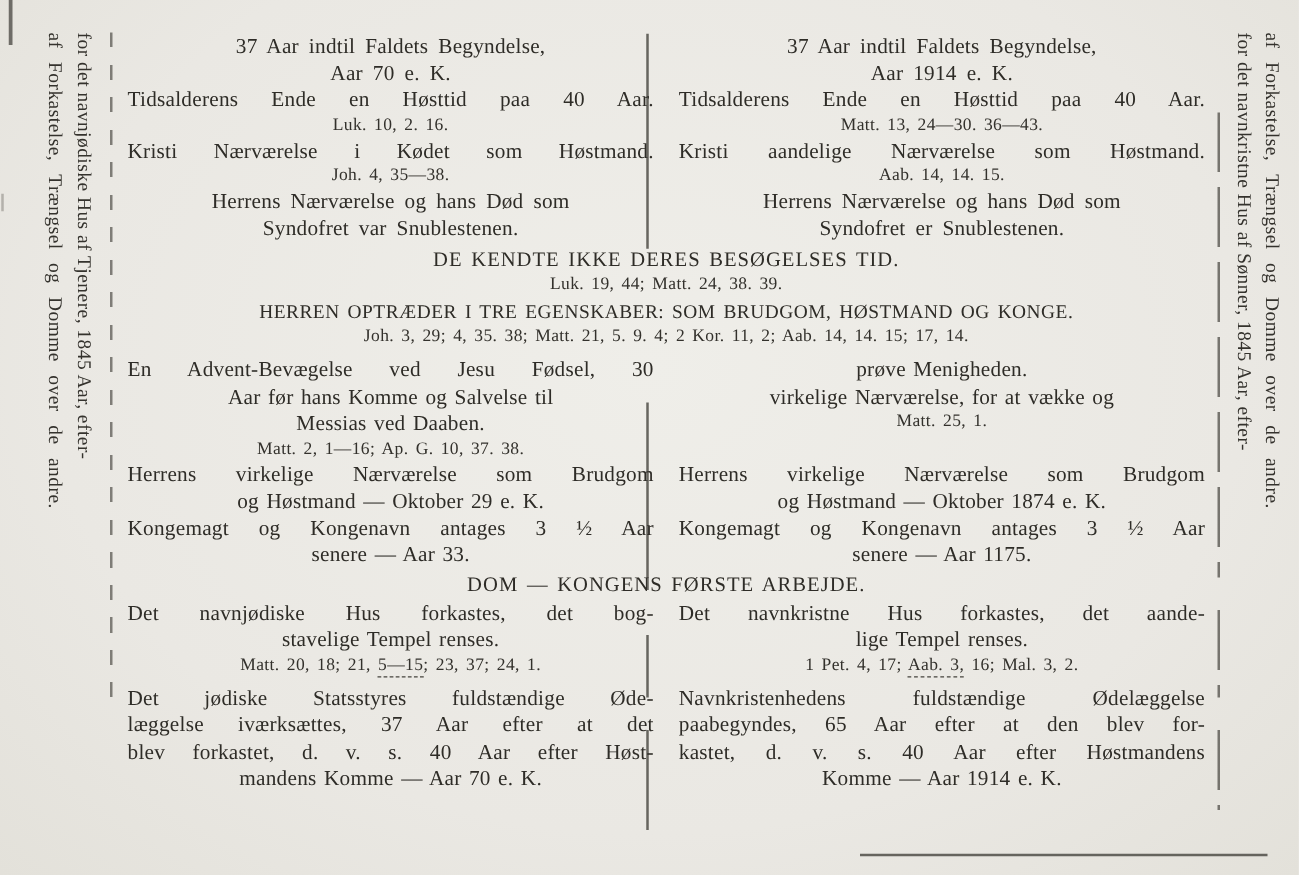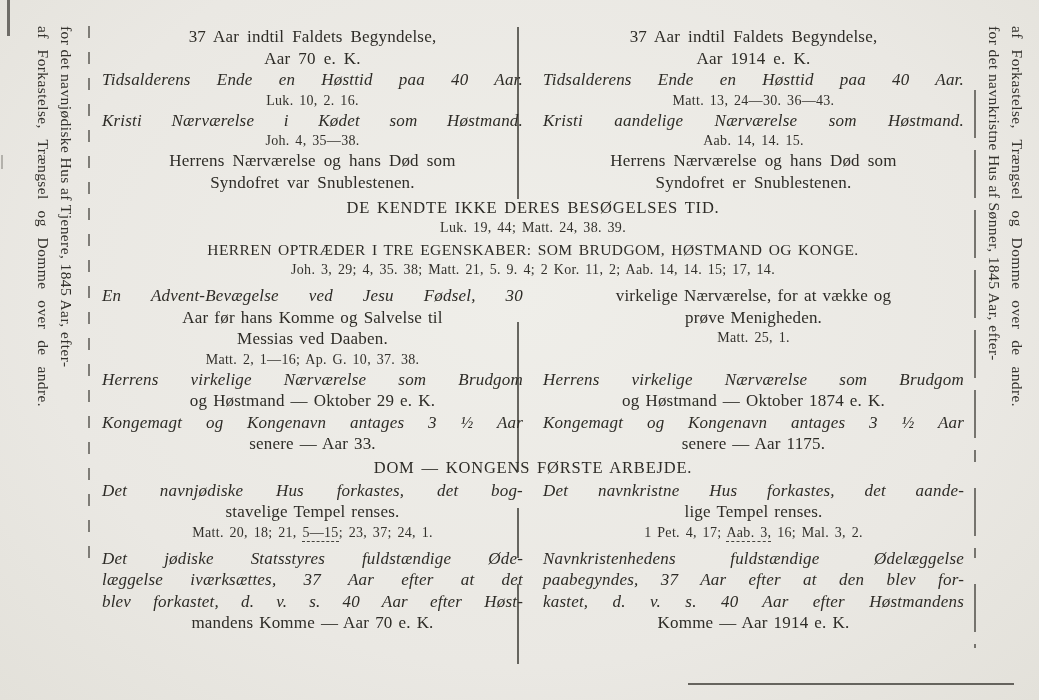--- a/index.html
+++ b/index.html
@@ -29,21 +29,21 @@
 
   
   .content{
     position:absolute;left:92px;top:0;width:882px;height:581px;
     padding-top:26px;box-sizing:border-box;
   }
   .tworow{display:flex;}
   .cell{width:50%;box-sizing:border-box;padding:0 10px;text-align:center;}
   .statement{font-size:17px;line-height:21.5px;letter-spacing:.2px;word-spacing:1.5px;}
   .statement.wide{word-spacing:3.5px;}
-  .stretch{text-align:justify;text-align-last:justify;font-style:italic;}
+  .stretch{text-align:justify;text-align-last:justify;}
   .ref{font-size:14px;line-height:19px;letter-spacing:.3px;word-spacing:2px;text-align:center;color:#33312c;}
   .heading{text-align:center;font-size:16.5px;line-height:21px;letter-spacing:.8px;word-spacing:2px;}
   .heading.small{font-size:15.5px;letter-spacing:.4px;}
   .quote-line{font-size:13.5px;line-height:17.5px;text-align:justify;text-align-last:justify;word-spacing:3.5px;letter-spacing:.2px;padding:0 4px;}
   .quote-ref{font-size:13.5px;line-height:17px;text-align:center;}
   .u-dashed{border-bottom:1.5px dashed #45433d;padding-bottom:1px;text-align:center;}
   .mt2{margin-top:2px;}.mt4{margin-top:4px;}.mt6{margin-top:6px;}
 </style>
 </head>
 <body>
@@ -130,22 +130,22 @@
     </div>
 
     <div class="tworow mt6">
       <div class="cell">
         <div class="statement stretch">En Advent-Bevægelse ved Jesu Fødsel, 30</div>
         <div class="statement">Aar før hans Komme og Salvelse til</div>
         <div class="statement">Messias ved Daaben.</div>
         <div class="ref">Matt. 2, 1—16; Ap. G. 10, 37. 38.</div>
       </div>
       <div class="cell">
+        <div class="statement">prøve Menigheden.</div>
         <div class="statement">virkelige Nærværelse, for at vække og</div>
-        <div class="statement">prøve Menigheden.</div>
         <div class="ref">Matt. 25, 1.</div>
       </div>
     </div>
 
     <div class="tworow">
       <div class="cell">
         <div class="statement stretch">Herrens virkelige Nærværelse som Brudgom</div>
         <div class="statement">og Høstmand — Oktober 29 e. K.</div>
       </div>
       <div class="cell">
@@ -182,20 +182,20 @@
 
     <div class="tworow mt6">
       <div class="cell">
         <div class="statement stretch">Det jødiske Statsstyres fuldstændige Øde-</div>
         <div class="statement stretch">læggelse iværksættes, 37 Aar efter at det</div>
         <div class="statement stretch">blev forkastet, d. v. s. 40 Aar efter Høst-</div>
         <div class="statement">mandens Komme — Aar 70 e. K.</div>
       </div>
       <div class="cell">
         <div class="statement stretch">Navnkristenhedens fuldstændige Ødelæggelse</div>
-        <div class="statement stretch">paabegyndes, 37 Aar efter at den blev for-</div>
+        <div class="statement stretch">paabegyndes, 65 Aar efter at den blev for-</div>
         <div class="statement stretch">kastet, d. v. s. 40 Aar efter Høstmandens</div>
         <div class="statement">Komme — Aar 1914 e. K.</div>
       </div>
     </div>
 
   </div>
 </div>
 
 </body></html>

